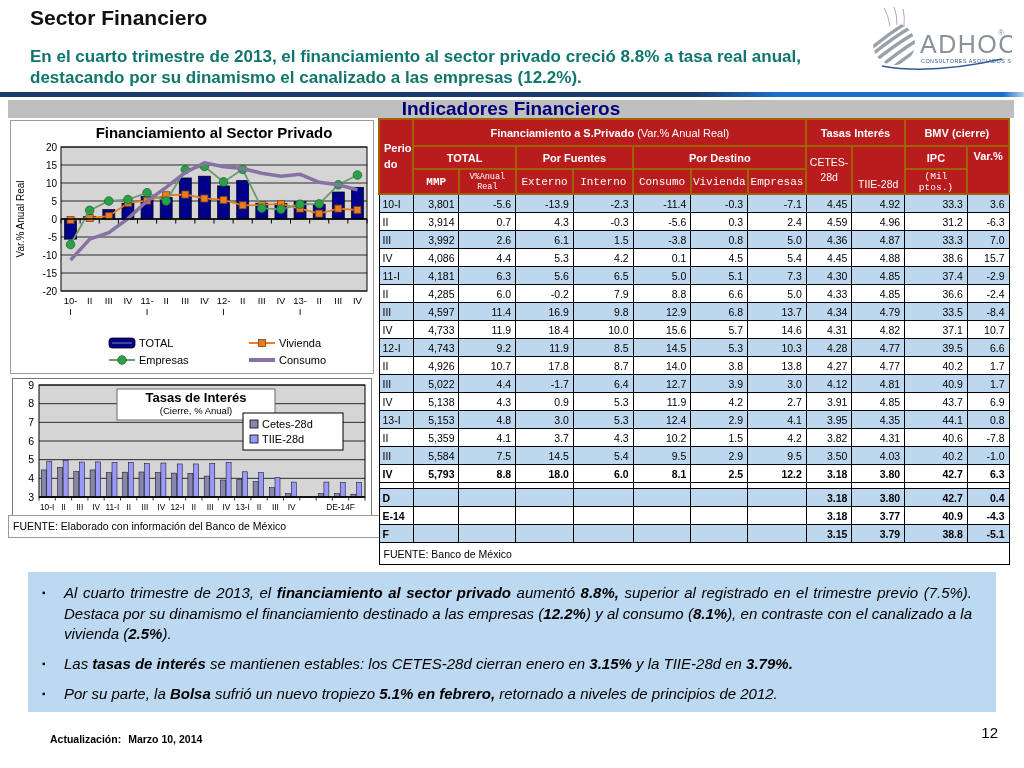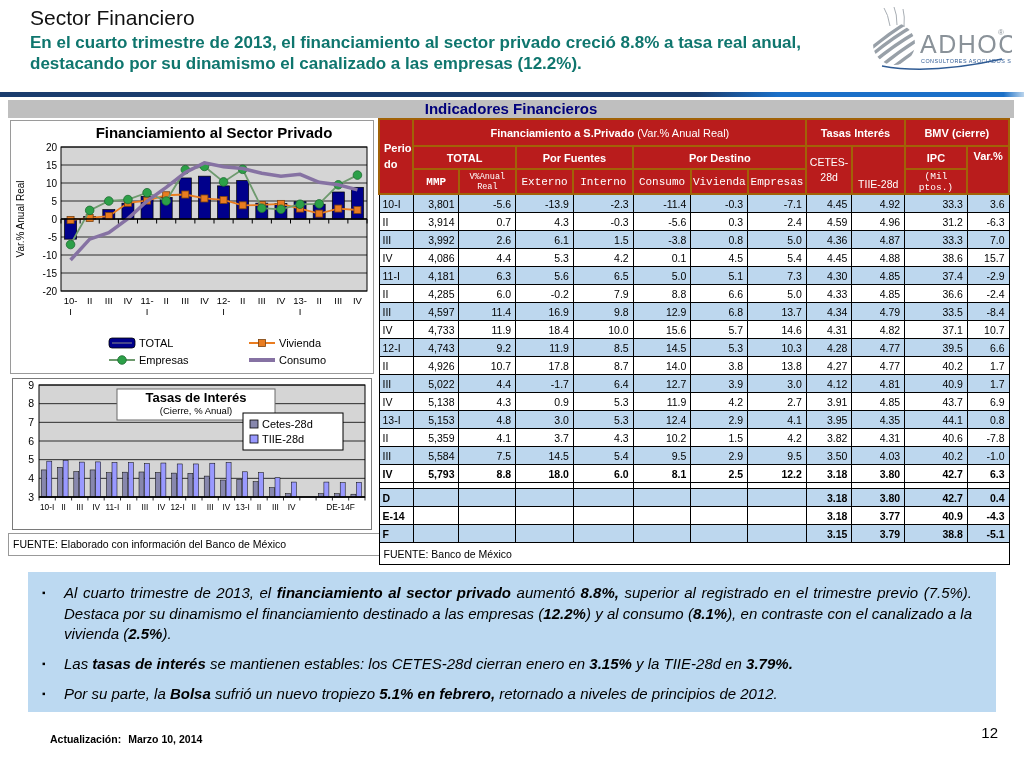--- a/index.html
+++ b/index.html
@@ -1,31 +1,31 @@
 <!DOCTYPE html>
 <html><head>
 <meta charset="utf-8">
 <style>
   html,body{margin:0;padding:0;background:#fff;}
   .slide{position:relative;width:1024px;height:768px;background:#fff;overflow:hidden;
          font-family:"Liberation Sans",sans-serif;color:#000;}
   
   .title-block{position:absolute;left:30px;top:6px;width:830px;}
-  .page-title{font-size:21px;font-weight:normal;margin:0 0 3px 0;color:#111;}
+  .page-title{font-size:21px;font-weight:bold;margin:0 0 17px 0;color:#111;}
   .page-subtitle{font-size:17px;font-weight:bold;line-height:1.22;color:#0f766e;}
   .logo{position:absolute;right:12px;top:6px;width:152px;height:70px;}
   .rule{position:absolute;left:0;top:92px;width:1024px;height:5px;
         background:linear-gradient(to right,#1A3C6E 0%,#1A3C6E 68%,#1B70C8 76%,#1B70C8 98%,#BAD4EC 100%);}
   
   .panel{position:absolute;left:8px;top:100px;width:1006px;height:456px;}
-  .panel-title{height:18px;background:#BFBFBF;color:#00007B;font-weight:bold;font-size:15px;
+  .panel-title{height:18px;background:#BFBFBF;color:#00007B;font-weight:bold;font-size:19px;
                text-align:center;line-height:18px;}
   .chart1{position:absolute;left:2px;top:20px;background:#fff;border:1px solid #9a9a9a;}
   .chart2{position:absolute;left:4px;top:278px;background:#fff;border:1px solid #7a7a7a;}
-  .fuente-left{position:absolute;left:0px;top:433px;width:366px;height:21px;border:1px solid #999;
+  .fuente-left{position:absolute;left:0px;top:415px;width:366px;height:21px;border:1px solid #999;
                background:#fff;font-size:10.5px;line-height:20px;padding-left:4px;}
   svg text{font-family:"Liberation Sans",sans-serif;}
   
   .fin-table{position:absolute;left:370px;top:18px;width:632px;border-collapse:collapse;
              table-layout:fixed;font-size:10.5px;}
   .fin-table th{background:#b91c1c;color:#fff;border:2px solid #a16207;font-size:11px;
                 font-weight:bold;padding:0 1px;vertical-align:middle;overflow:hidden;}
   .fin-table .pre{white-space:pre-line;line-height:1.45;}
   .fin-table th.periodh{text-align:left;padding-left:4px;}
   .fin-table th.small{font-size:8.5px;font-weight:normal;}

